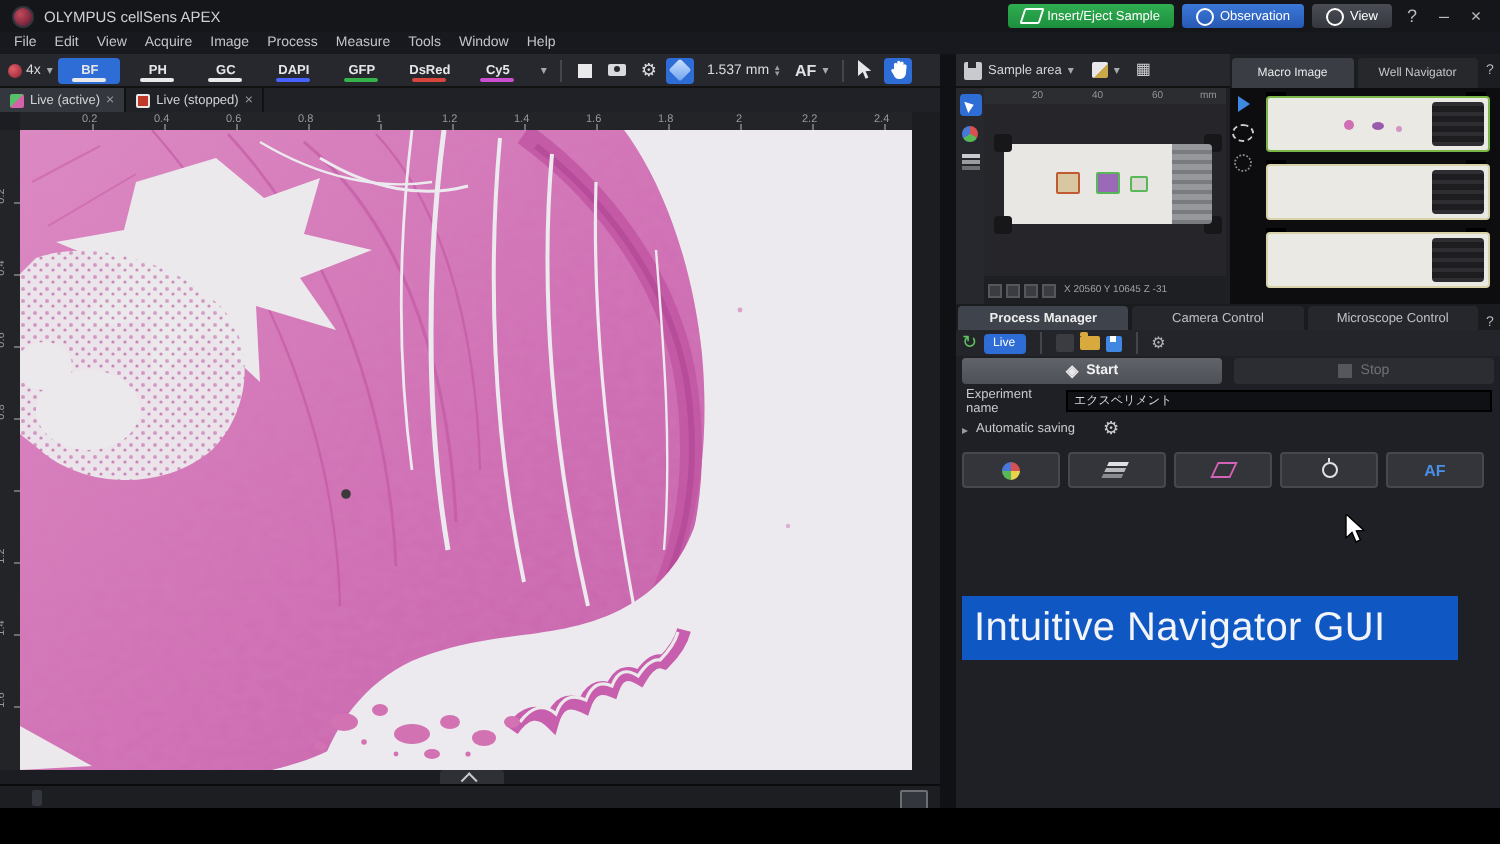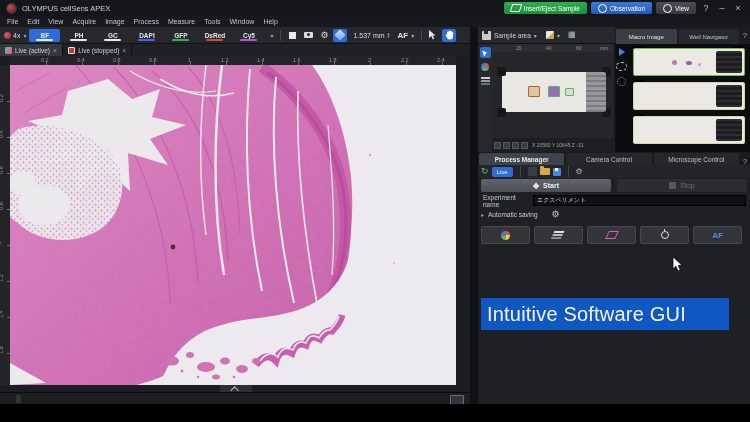--- a/index.html
+++ b/index.html
@@ -559,19 +559,19 @@
         <div class="pbtn">
             <span class="iaf">AF</span>
           </div>
       </div>
 
       <svg class="cursor" viewBox="0 0 12 16">
         <polygon points="1,0 1,12 4,9.2 6,14 8.2,13 6.2,8.4 10,8.2" fill="#fff" stroke="#000" stroke-width=".7"></polygon>
       </svg>
 
       <div class="banner">
-        <span>Intuitive Software GUI</span>
+        <span>Intuitive Navigator GUI</span>
       </div>
     </div>
 
     <div class="blackbar"></div>
   </div>
 </div>
 
 </body></html>

